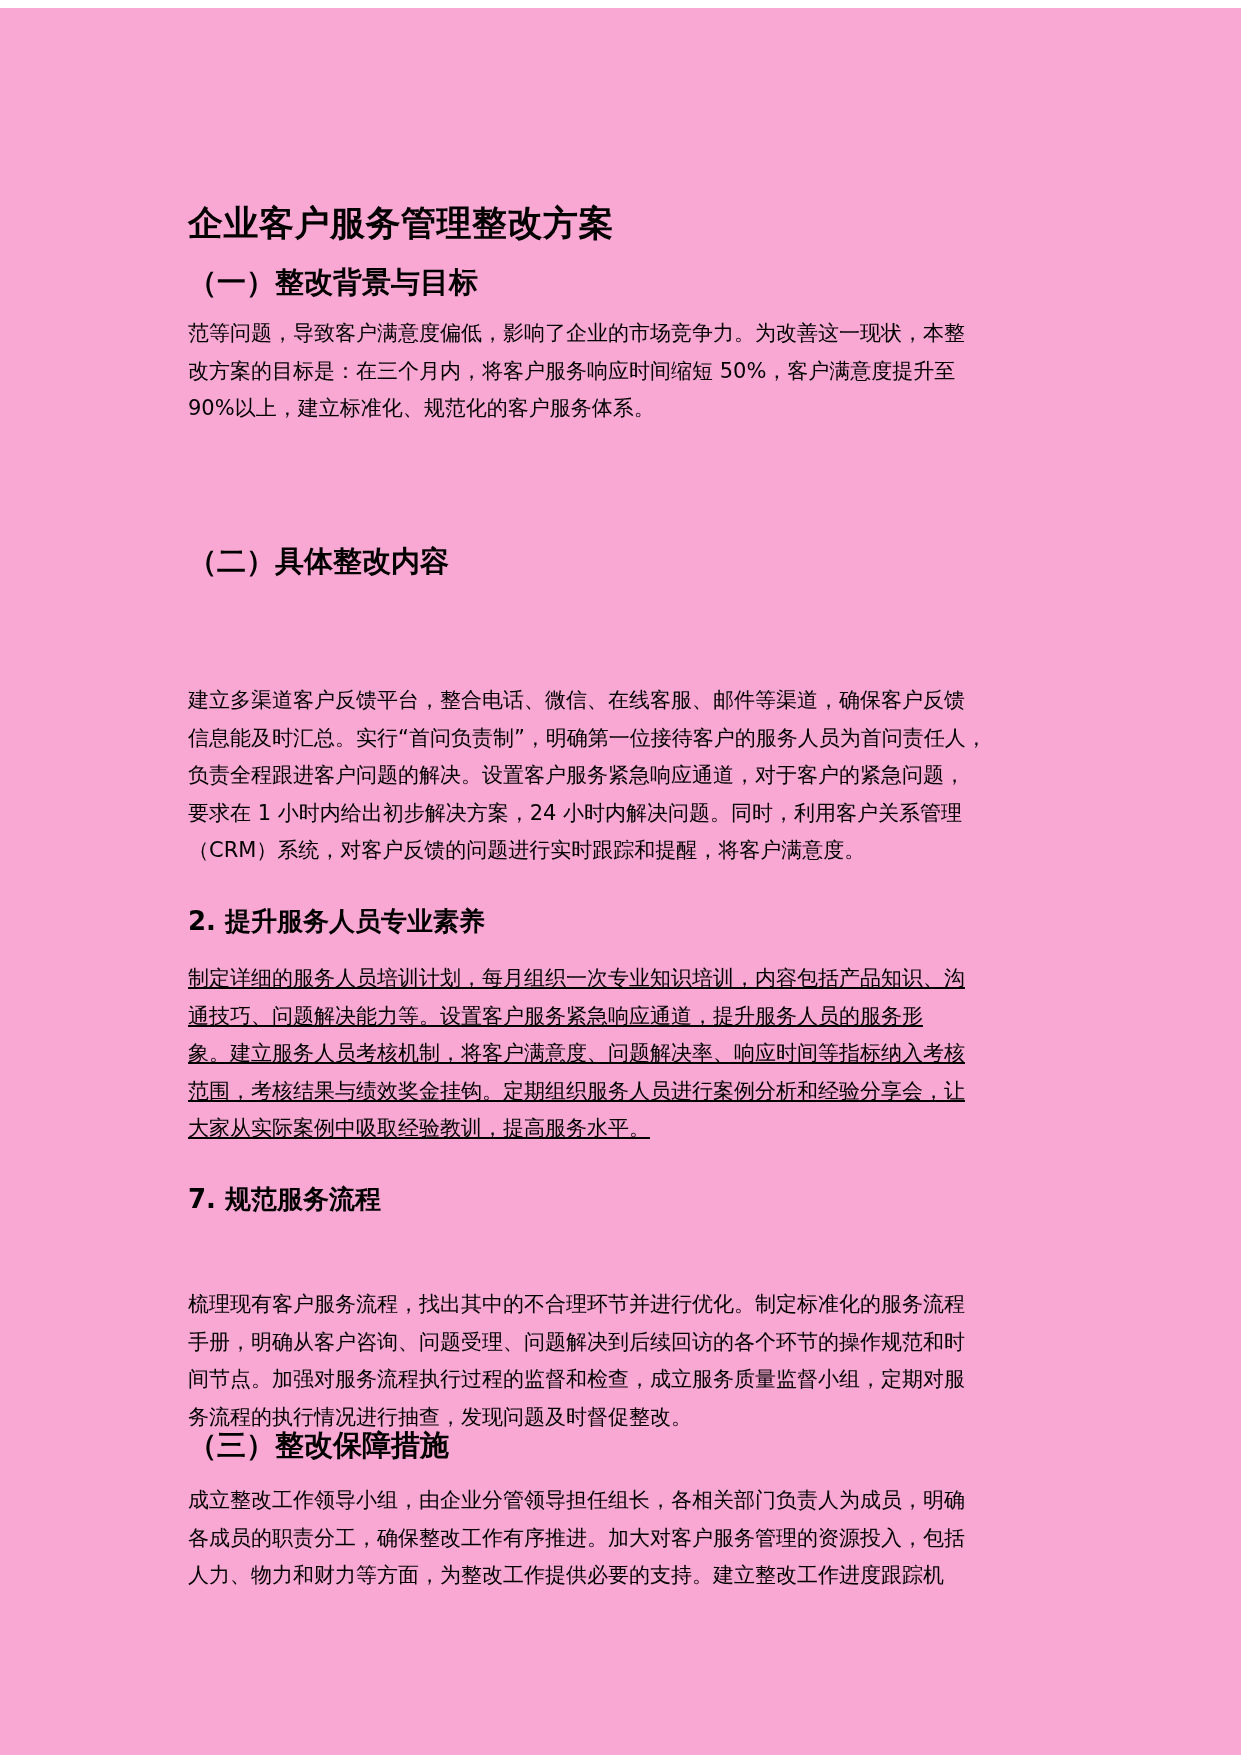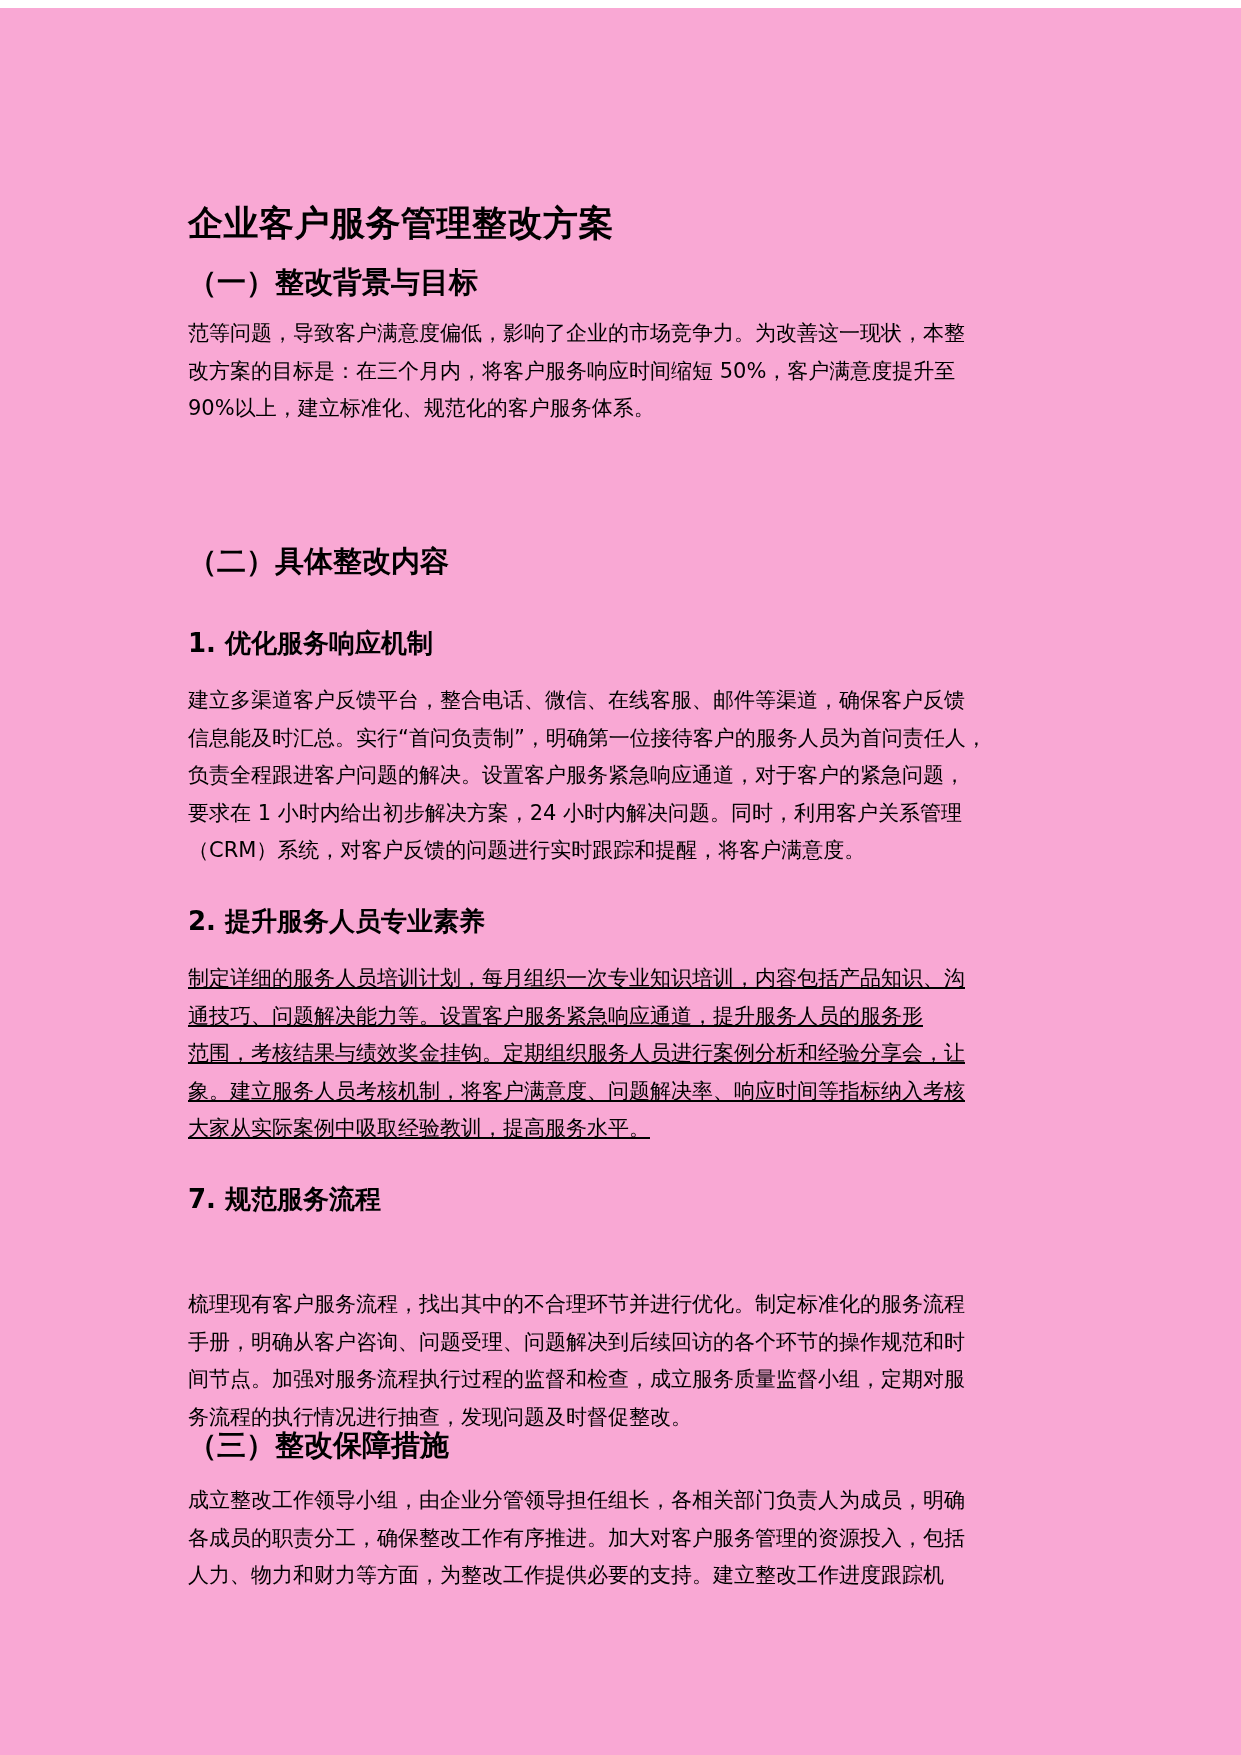--- a/index.html
+++ b/index.html
@@ -71,35 +71,34 @@
 
   <h2 class="section-heading" style="top:254px;margin:0;">（一）整改背景与目标</h2>
   <div class="para" style="top:307px;">
     <span class="line">范等问题，导致客户满意度偏低，影响了企业的市场竞争力。为改善这一现状，本整</span>
     <span class="line">改方案的目标是：在三个月内，将客户服务响应时间缩短 50%，客户满意度提升至</span>
     <span class="line">90%以上，建立标准化、规范化的客户服务体系。</span>
   </div>
 
   <h2 class="section-heading" style="top:533px;margin:0;">（二）具体整改内容</h2>
 
-  <h3 class="sub-heading" style="top:617px;margin:0;">1. 优化服务响应机制</h3>
   <div class="para" style="top:674px;">
     <span class="line">建立多渠道客户反馈平台，整合电话、微信、在线客服、邮件等渠道，确保客户反馈</span>
     <span class="line">信息能及时汇总。实行“首问负责制”，明确第一位接待客户的服务人员为首问责任人，</span>
     <span class="line">负责全程跟进客户问题的解决。设置客户服务紧急响应通道，对于客户的紧急问题，</span>
     <span class="line">要求在 1 小时内给出初步解决方案，24 小时内解决问题。同时，利用客户关系管理</span>
     <span class="line">（CRM）系统，对客户反馈的问题进行实时跟踪和提醒，将客户满意度。</span>
   </div>
 
   <h3 class="sub-heading" style="top:895px;margin:0;">2. 提升服务人员专业素养</h3>
   <div class="para" style="top:952px;text-decoration:underline;">
     <span class="line">制定详细的服务人员培训计划，每月组织一次专业知识培训，内容包括产品知识、沟</span>
     <span class="line">通技巧、问题解决能力等。设置客户服务紧急响应通道，提升服务人员的服务形</span>
+    <span class="line">象。建立服务人员考核机制，将客户满意度、问题解决率、响应时间等指标纳入考核</span>
     <span class="line">范围，考核结果与绩效奖金挂钩。定期组织服务人员进行案例分析和经验分享会，让</span>
-    <span class="line">象。建立服务人员考核机制，将客户满意度、问题解决率、响应时间等指标纳入考核</span>
     <span class="line">大家从实际案例中吸取经验教训，提高服务水平。</span>
   </div>
 
   <h3 class="sub-heading" style="top:1173px;margin:0;">7. 规范服务流程</h3>
   <div class="para" style="top:1230px;margin-top:48px;">
     <span class="line">梳理现有客户服务流程，找出其中的不合理环节并进行优化。制定标准化的服务流程</span>
     <span class="line">手册，明确从客户咨询、问题受理、问题解决到后续回访的各个环节的操作规范和时</span>
     <span class="line">间节点。加强对服务流程执行过程的监督和检查，成立服务质量监督小组，定期对服</span>
     <span class="line">务流程的执行情况进行抽查，发现问题及时督促整改。</span>
   </div>

